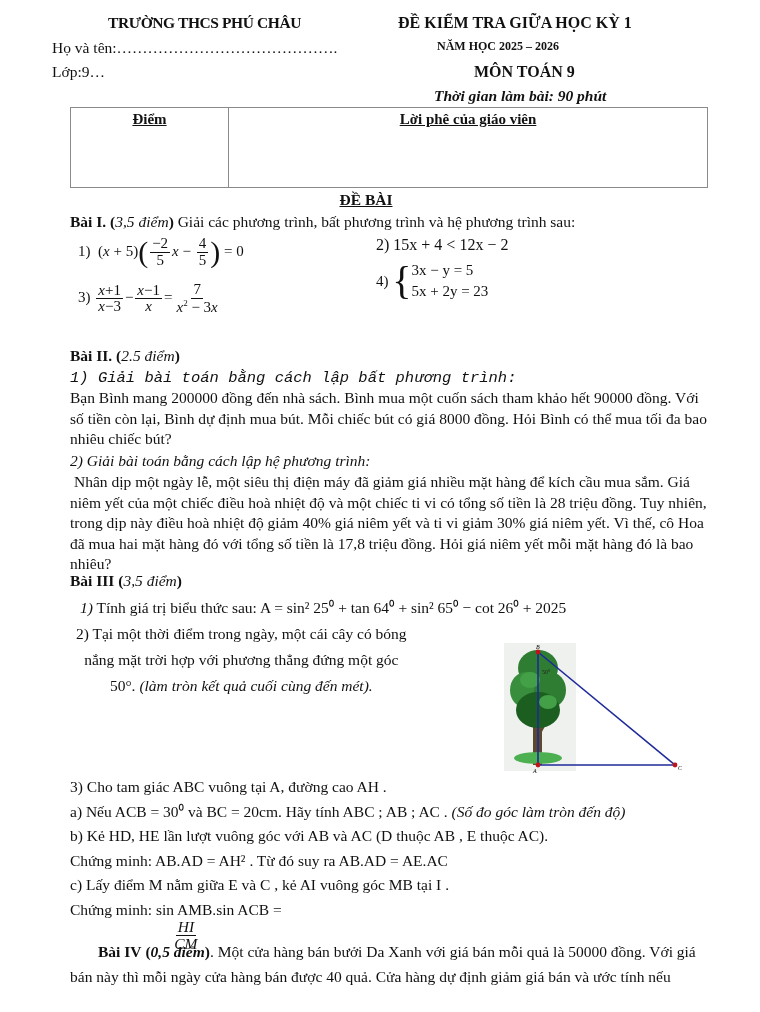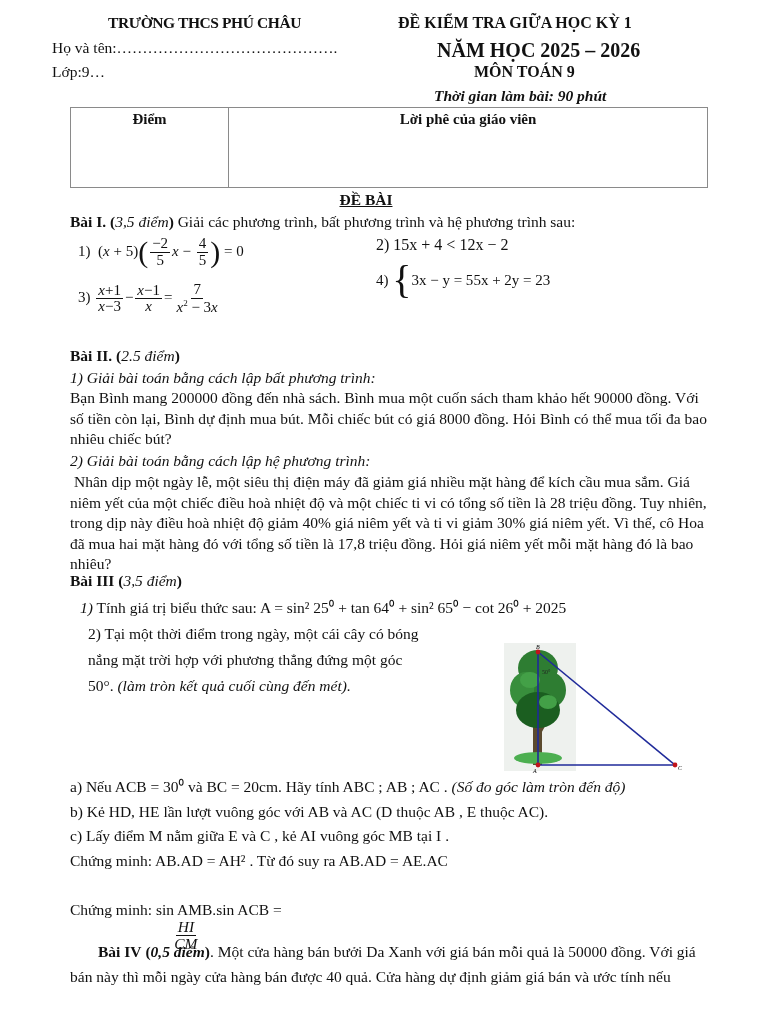--- a/index.html
+++ b/index.html
@@ -14,32 +14,32 @@
   .center { text-align: center; }
   .math { font-family: "Liberation Serif", serif; }
   .mi { font-style: italic; }
   .frac { display: inline-flex; flex-direction: column; align-items: center; vertical-align: middle; margin: 0 2px; line-height: 1.05; }
   .frac .num { padding: 0 2px; border-bottom: 1px solid #111; }
   .frac .den { padding: 0 2px; }
   sup { font-size: 9px; }
   .bigparen { font-size: 30px; font-weight: 100; vertical-align: middle; line-height: 1; }
   .brace { font-size: 40px; font-weight: 100; line-height: 1; }
   table.grade { position: absolute; left: 70px; top: 107px; width: 638px; height: 81px; border-collapse: collapse; }
-  table.grade td { border: 1px solid #8a8a8a; vertical-align: top; text-align: center; padding-top: 3px; font-weight: bold; font-size: 15px; }
+  table.grade td { border: 1px solid #8a8a8a; vertical-align: top; text-align: center; padding-top: 3px; font-weight: bold; text-decoration: underline; font-size: 15px; }
   .para { position: absolute; left: 70px; width: 640px; line-height: 20.5px; white-space: normal; }
 </style>
 </head>
 <body>
 
 <div class="abs b" style="left:108px; top:14px; font-size:15.5px; letter-spacing:-0.4px;">TRƯỜNG THCS PHÚ CHÂU</div>
 <div class="abs" style="left:52px; top:39px;">Họ và tên:…………………………………….</div>
 <div class="abs" style="left:52px; top:63px;">Lớp:9…</div>
 
 <div class="abs b" style="left:398px; top:14px; font-size:16px;">ĐỀ KIỂM TRA GIỮA HỌC KỲ 1</div>
-<div class="abs b" style="left:437px; top:39px; font-size:20px;">NĂM HỌC 2025 – 2026</div>
+<div class="abs b" style="left:437px; top:39px; font-size:12px;">NĂM HỌC 2025 – 2026</div>
 <div class="abs b" style="left:474px; top:63px; font-size:16px;">MÔN TOÁN 9</div>
 <div class="abs b i" style="left:434px; top:87px; font-size:15.5px;">Thời gian làm bài: 90 phút</div>
 
 <table class="grade">
   <tbody>
       <tr>
     <td style="width:155px;"><span>Điểm</span></td>
     <td><span>Lời phê của giáo viên</span></td>
   </tr>
 </tbody>
@@ -63,21 +63,21 @@
     </span><span class="bigparen">)</span> = 0
 </div>
 
 <div class="abs math" style="left:376px; top:236px; font-size:16px;">
   2) <span>15x + 4 &lt; 12x − 2</span>
 </div>
 
 <div class="abs math" style="left:376px; top:260px; font-size:15px; display:flex; align-items:center;">
   <span>4)&nbsp;</span>
   <span class="brace">{</span>
-  <span style="display:flex; flex-direction:row; line-height:21px;">
+  <span style="display:flex; flex-direction:column; line-height:21px;">
     <span>3x − y = 5</span>
     <span>5x + 2y = 23</span>
   </span>
 </div>
 
 <div class="abs math" style="left:78px; top:282px; font-size:15px;">
   3)&nbsp;<span class="frac">
       <span class="num"><span class="mi">x</span>+1</span>
       <span class="den"><span class="mi">x</span>−3</span>
     </span>−<span class="frac">
@@ -86,36 +86,36 @@
     </span>=<span class="frac">
       <span class="num">7</span>
       <span class="den"><span class="mi">x</span><sup>2</sup> − 3<span class="mi">x</span></span>
     </span>
 </div>
 
 <div class="abs" style="left:70px; top:347px;">
   <span class="b">Bài II.</span>
   <span class="b">(</span><span class="i">2.5 điểm</span><span class="b">)</span>
 </div>
-<div class="abs i" style="left:70px; top:369px;">1) Giải bài toán bằng cách lập bất phương trình:</div>
+<div class="abs i" style="left:70px; top:369px;font-family:Liberation Mono, monospace;">1) Giải bài toán bằng cách lập bất phương trình:</div>
 <div class="para" style="top:388px;">Bạn Bình mang 200000 đồng đến nhà sách. Bình mua một cuốn sách tham khảo hết 90000 đồng. Với số tiền còn lại, Bình dự định mua bút. Mỗi chiếc bút có giá 8000 đồng. Hỏi Bình có thể mua tối đa bao nhiêu chiếc bút?</div>
 <div class="abs i" style="left:70px; top:452px;">2) Giải bài toán bằng cách lập hệ phương trình:</div>
 <div class="para" style="top:472px; text-indent:4px;">Nhân dịp một ngày lễ, một siêu thị điện máy đã giảm giá nhiều mặt hàng để kích cầu mua sắm. Giá niêm yết của một chiếc điều hoà nhiệt độ và một chiếc ti vi có tổng số tiền là 28 triệu đồng. Tuy nhiên, trong dịp này điều hoà nhiệt độ giảm 40% giá niêm yết và ti vi giảm 30% giá niêm yết. Vì thế, cô Hoa đã mua hai mặt hàng đó với tổng số tiền là 17,8 triệu đồng. Hỏi giá niêm yết mỗi mặt hàng đó là bao nhiêu?</div>
 
 <div class="abs" style="left:70px; top:572px;">
   <span class="b">Bài III</span>
   <span class="b">(</span><span class="i">3,5 điểm</span><span class="b">)</span>
 </div>
 <div class="abs" style="left:80px; top:596px;">
   <span class="i">1)</span>
   <span>Tính giá trị biểu thức sau:</span>
   <span class="math">A = sin² 25⁰ + tan 64⁰ + sin² 65⁰ − cot 26⁰ + 2025</span>
 </div>
 
-<div class="abs" style="left:88px; top:621px; line-height:26px;">
+<div class="abs" style="left:76px; top:621px; line-height:26px;text-align:center;">
   <div>2) Tại một thời điểm trong ngày, một cái cây có bóng</div>
   <div>nắng mặt trời hợp với phương thẳng đứng một góc</div>
   <div><span>50°.</span> <span class="i">(làm tròn kết quả cuối cùng đến mét).</span></div>
 </div>
 
 <svg class="abs" style="left:500px; top:640px;" width="200" height="135" viewBox="0 0 200 135">
   <rect x="4" y="3" width="72" height="128" fill="#eef1ee"></rect>
   <g>
     <rect x="33" y="70" width="9" height="55" fill="#5b4a2e"></rect>
     <path d="M37 90 L26 70 M38 96 L50 74" stroke="#5b4a2e" stroke-width="3"></path>
@@ -133,24 +133,25 @@
   <circle cx="38" cy="12" r="2.4" fill="#c0141b"></circle>
   <circle cx="38" cy="125" r="2.4" fill="#c0141b"></circle>
   <circle cx="175" cy="125" r="2.4" fill="#c0141b"></circle>
   <text x="36" y="9" font-size="6" font-style="italic" font-family="Liberation Serif, serif">B</text>
   <text x="33" y="133" font-size="6" font-style="italic" font-family="Liberation Serif, serif">A</text>
   <text x="178" y="130" font-size="6" font-style="italic" font-family="Liberation Serif, serif">C</text>
   <text x="42" y="34" font-size="6" fill="#222" font-family="Liberation Serif, serif">50°</text>
 </svg>
 
 <div class="abs" style="left:70px; top:775px; line-height:24.5px;">
+  <div>3) Cho tam giác ABC vuông tại A, đường cao AH .</div>
   <div><span>a) Nếu ACB = 30⁰ và BC = 20cm. Hãy tính ABC ; AB ; AC .</span> <span class="i">(Số đo góc làm tròn đến độ)</span></div>
   <div>b) Kẻ HD, HE lần lượt vuông góc với AB và AC (D thuộc AB , E thuộc AC).</div>
+  <div>Chứng minh: AB.AD = AH² . Từ đó suy ra AB.AD = AE.AC</div>
   <div>c) Lấy điểm M nằm giữa E và C , kẻ AI vuông góc MB tại I .</div>
-  <div>Chứng minh: AB.AD = AH² . Từ đó suy ra AB.AD = AE.AC</div>
 </div>
 
 <div class="abs" style="left:70px; top:901px; display:flex; align-items:center;flex-direction:column;">
   <span>Chứng minh: sin AMB.sin ACB =</span>
   <span class="frac mi" style="margin-left:22px;">
     <span class="num">HI</span>
     <span class="den">CM</span>
   </span>
 </div>
 

